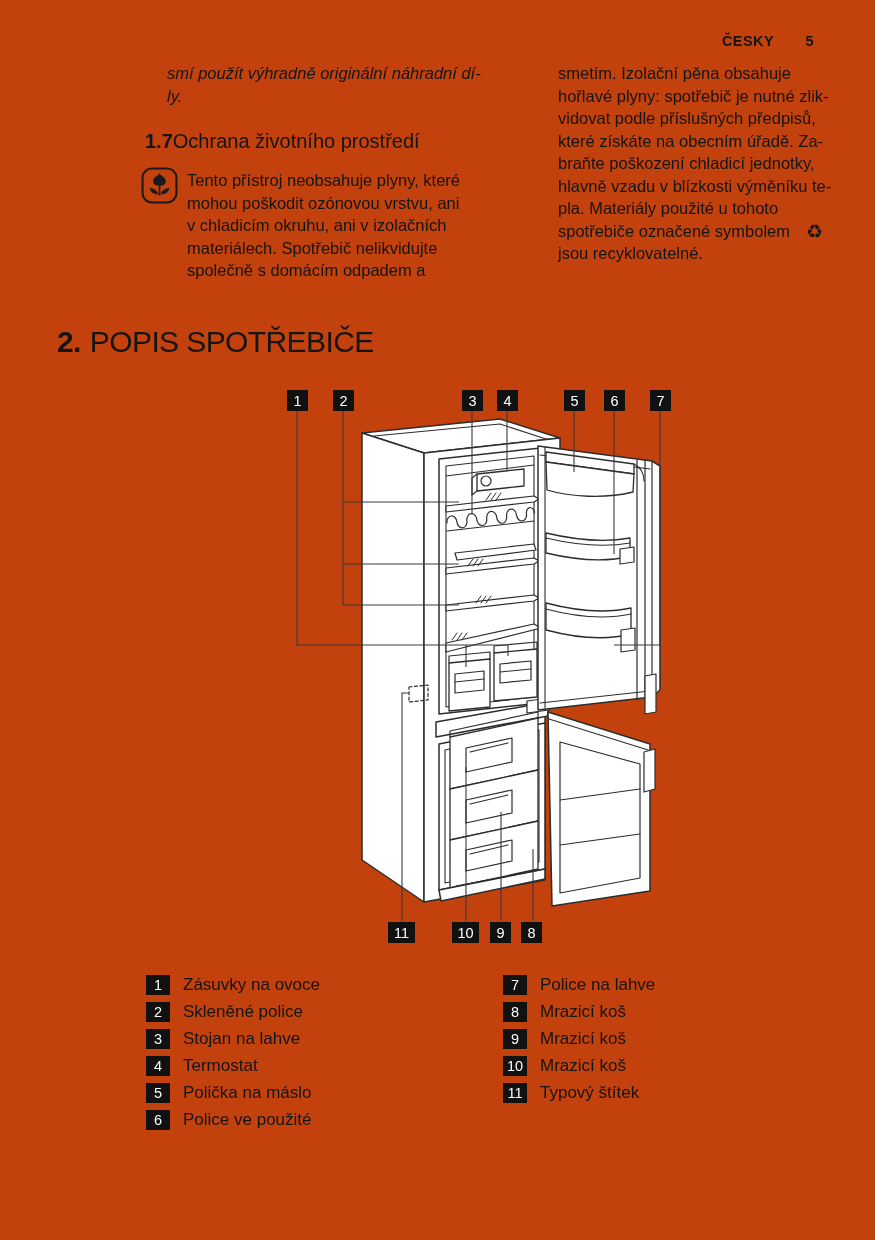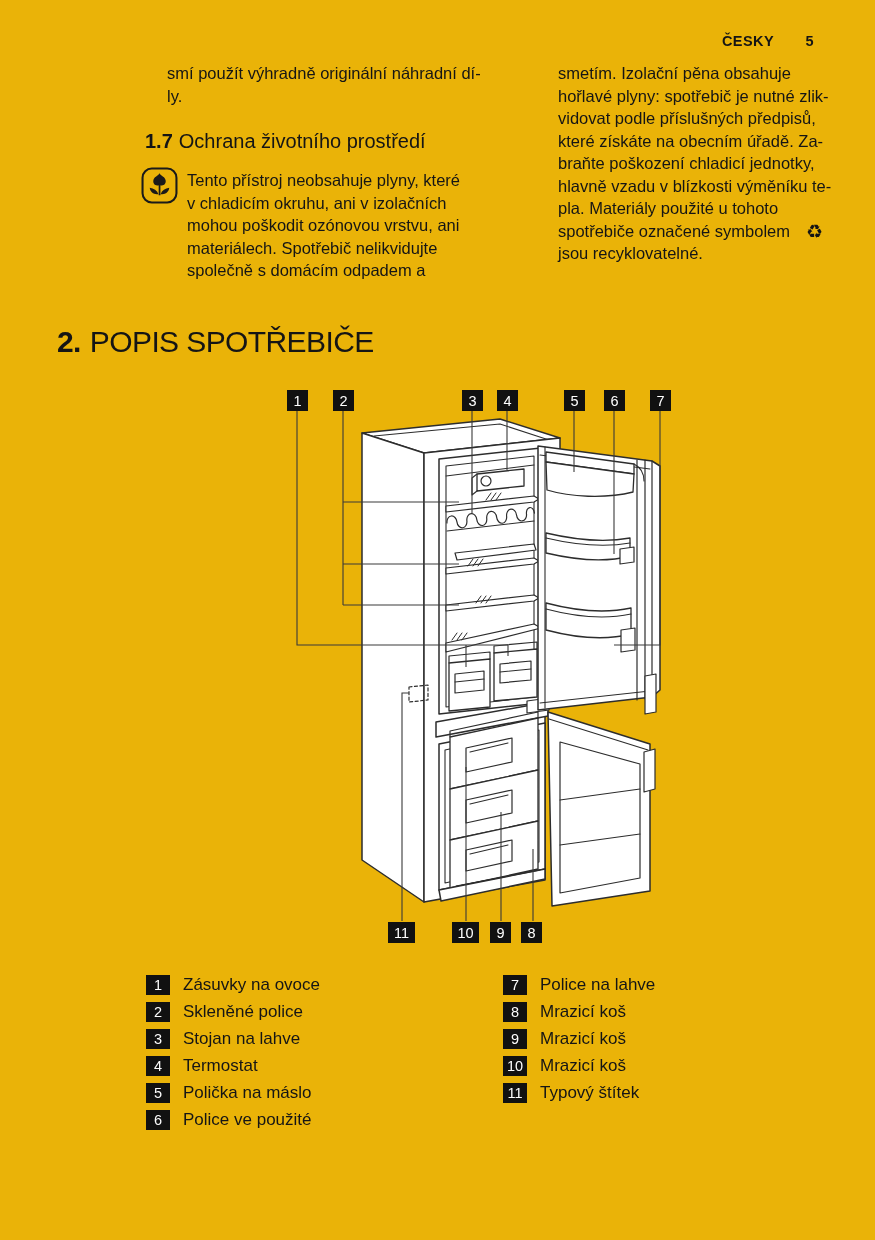--- a/index.html
+++ b/index.html
@@ -1,30 +1,30 @@
 <!DOCTYPE html>
 <html lang="cs"><head>
 <meta charset="utf-8">
 <style>
   html,body{margin:0;padding:0;background:#e8e8e8;}
   .page{
-    position:relative;width:875px;height:1240px;background:#eab308;
+    position:relative;width:875px;height:1240px;background:#c2410c;
     font-family:"Liberation Sans", sans-serif;color:#151515;overflow:hidden;
     margin:0 auto;
   }
   .abs{position:absolute;}
   
   .hdr{top:33px;left:722px;width:92px;display:flex;justify-content:space-between;
        font-size:14.5px;font-weight:bold;letter-spacing:.4px;}
   
   .tlines div{white-space:nowrap;}
   .body-text{font-size:16.5px;line-height:22.5px;}
-  .p1{top:62px;left:167px;}
+  .p1{top:62px;left:167px;font-style:italic;}
   .h17{top:130px;left:145px;font-size:20px;white-space:nowrap;}
-  .h17 .num{font-weight:bold;margin-right:6px;}
+  .h17 .num{font-weight:bold;}
   .eco{top:167px;left:141px;width:37px;height:37px;}
   .sec-body{top:169px;left:187px;}
   .rcol{top:62px;left:558px;}
   .sym-row{display:flex;align-items:center;gap:16px;}
   .recycle{font-family:"DejaVu Sans", sans-serif;font-size:19px;line-height:22.5px;}
   
   .h2{top:325px;left:57px;font-size:30px;letter-spacing:-0.6px;white-space:nowrap;}
   .h2 .num{font-weight:bold;margin-right:9px;}
   
   .dia-svg{top:0;left:0;}
@@ -60,22 +60,22 @@
       <rect x="1.5" y="1.5" width="33" height="33" rx="9" fill="none" stroke="#1a1a1a" stroke-width="2"></rect>
       <path fill="#1a1a1a" d="M18,6 C16,9.5 12.6,9 12,13.2 C11.5,16.8 14.6,19.2 18,17.4 C21.4,19.2 24.5,16.8 24,13.2 C23.4,9 20,9.5 18,6 Z"></path>
       <path fill="#1a1a1a" d="M8.5,20.3 C9,24.8 13,27.4 17,26.4 C15.5,22.9 12.5,20.9 8.5,20.3 Z"></path>
       <path fill="#1a1a1a" d="M27.5,20.3 C27,24.8 23,27.4 19,26.4 C20.5,22.9 23.5,20.9 27.5,20.3 Z"></path>
       <rect x="17.2" y="16.5" width="1.7" height="11" fill="#1a1a1a"></rect>
     </svg>
   </div>
 
   <div class="abs sec-body body-text tlines">
       <div>Tento přístroj neobsahuje plyny, které</div>
+      <div>mohou poškodit ozónovou vrstvu, ani</div>
       <div>v chladicím okruhu, ani v izolačních</div>
-      <div>mohou poškodit ozónovou vrstvu, ani</div>
       <div>materiálech. Spotřebič nelikvidujte</div>
       <div>společně s domácím odpadem a</div>
     </div>
 
   <div class="abs rcol body-text">
     <div class="tlines">
         <div>smetím. Izolační pěna obsahuje</div>
         <div>hořlavé plyny: spotřebič je nutné zlik-</div>
         <div>vidovat podle příslušných předpisů,</div>
         <div>které získáte na obecním úřadě. Za-</div>

